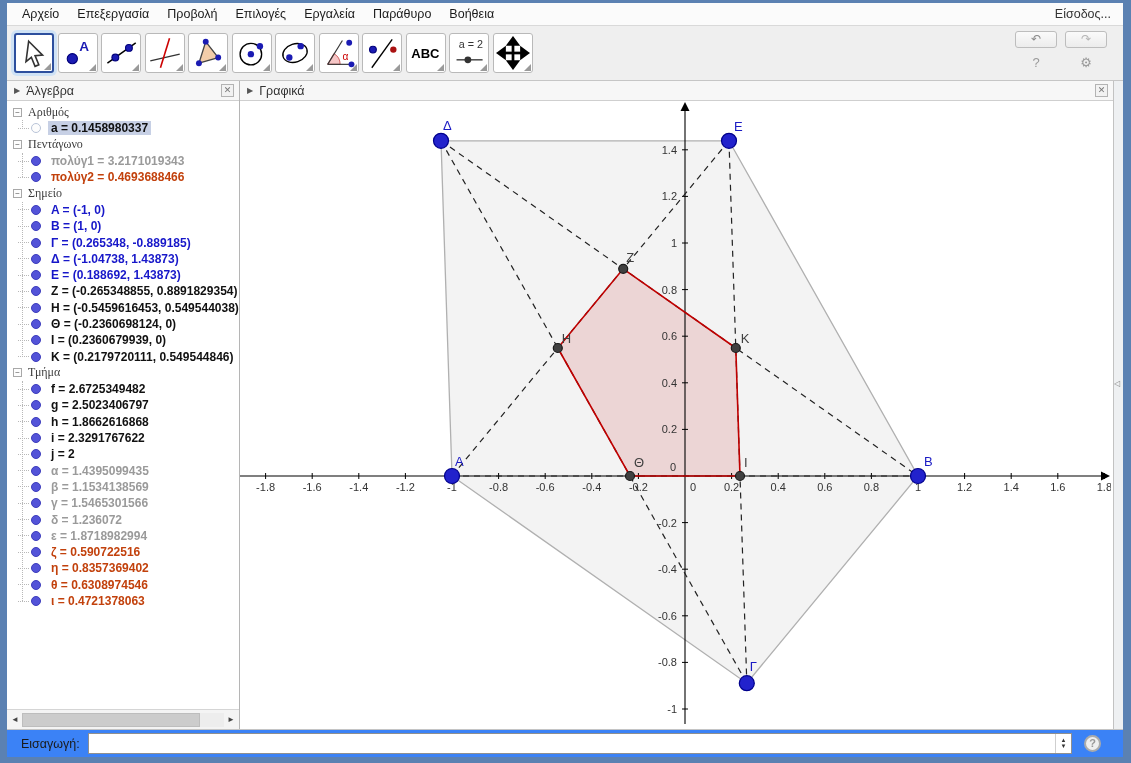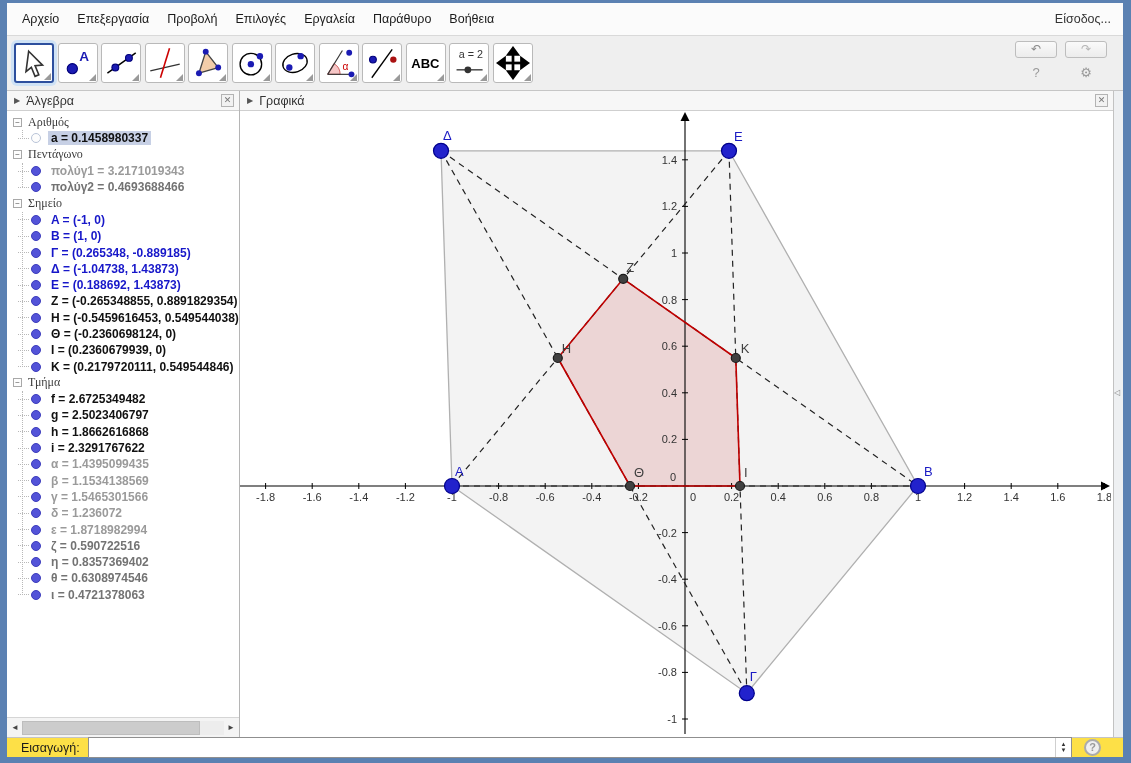--- a/index.html
+++ b/index.html
@@ -4,21 +4,21 @@
 <style>
   * { box-sizing: border-box; margin: 0; padding: 0; }
   html,body { width:1131px; height:763px; overflow:hidden;
     font-family:"Liberation Sans", sans-serif; background:#e8e8e8; }
   .window { position:absolute; inset:0; background:#5b81b2;
     padding:3px 8px 6px 7px; }
   .content { position:relative; width:100%; height:100%; background:#f2f2f2;
     display:flex; flex-direction:column; }
 
   
-  .menubar { height:33px; background:#fbfbfb; border-bottom:1px solid #d9d9d9;
+  .menubar { height:23px; background:#fbfbfb; border-bottom:1px solid #d9d9d9;
     display:flex; align-items:center; font-size:12.5px; color:#1a1a1a; padding-left:6px; }
   .menu-item { padding:4px 9px; cursor:default; }
   .menu-right { margin-left:auto; padding-right:12px; color:#333; }
 
   
   .toolbar { height:55px; background:#efefef; border-bottom:1px solid #c6c6c6;
     position:relative; display:flex; align-items:center; padding-left:7px; }
   .toolbtn { width:40px; height:40px; background:#fff; border:1px solid #b9b9b9;
     border-radius:3px; margin-right:3.5px; position:relative; cursor:pointer; }
   .toolbtn svg { position:absolute; inset:2px; }
@@ -53,21 +53,21 @@
   .t-glabel { font-size:12px; color:#3c3c3c;font-family:Liberation Serif, serif; }
   .t-children { position:relative; margin-left:5px; }
   .t-children::before { content:""; position:absolute; left:4px; top:0; bottom:8px;
     border-left:1px dotted #b8b8b8; }
   .t-stub { width:11px; border-top:1px dotted #b8b8b8; margin-right:2px; flex:none; }
   .t-marker { width:10px; height:10px; border-radius:50%; background:#5353d8;
     border:1px solid #3d3dbd; margin-right:7px; flex:none; cursor:pointer; }
   .t-marker.hollow { background:#fdfdfd; border:1px solid #b9c4d8; }
   .t-text { font-size:12px; font-weight:bold; padding:0 3px; }
   .c-blue { color:#1717c9; } .c-black { color:#111; }
-  .c-gray { color:#9a9a9a; } .c-red { color:#737373; }
+  .c-gray { color:#9a9a9a; } .c-red { color:#c2410c; }
   .t-item.selected .t-text { background:#c7d0e5; }
 
   .hscrollbar { height:20px; background:#f4f4f4; border-top:1px solid #d5d5d5;
     display:flex; align-items:center; padding:0 1px; }
   .hs-arrow { width:14px; text-align:center; font-size:8px; color:#444; cursor:pointer; }
   .hs-track { flex:1; height:14px; background:#ededed; position:relative; }
   .hs-thumb { position:absolute; left:0; top:0; height:14px; width:88%;
     background:#cccccc; border:1px solid #bdbdbd; cursor:grab; }
 
   .graphics-panel { flex:1; display:flex; flex-direction:column; background:#fff;
@@ -75,21 +75,21 @@
   .canvas { flex:1; position:relative; background:#fff; overflow:hidden; }
   .canvas svg { position:absolute; left:0; top:0; }
   .tick { font-size:11px; fill:#333; font-family:"Liberation Sans",sans-serif; }
   .plabel { font-size:13px; font-family:"Liberation Sans",sans-serif; }
   .plabel.blue { fill:#1b1bc4; } .plabel.dark { fill:#404040; }
 
   .right-strip { width:9px; background:#eef0f2; position:relative; }
   .collapse-arrow { position:absolute; top:46%; left:0; font-size:8px; color:#888; cursor:pointer; }
 
   
-  .inputbar { height:20px; background:#fde047; border-top:1px solid #c4c4c4;
+  .inputbar { height:28px; background:#3b82f6; border-top:1px solid #c4c4c4;
     display:flex; align-items:center; padding:0 8px 0 14px; }
   .input-label { font-size:12.5px; color:#1a1a1a; margin-right:8px; }
   .input-wrap { flex:1; height:21px; background:#fff; border:1px solid #8f8f8f;
     display:flex; align-items:stretch; }
   .input-wrap input { flex:1; border:none; outline:none; font-size:12px; padding:0 4px;
     font-family:"Liberation Sans",sans-serif; }
   .spinner { width:16px; border-left:1px solid #cfcfcf; display:flex; flex-direction:column;
     align-items:center; justify-content:center; gap:1px; cursor:pointer; background:#fff; }
   .spinner i { font-size:6px; color:#333; font-style:normal; line-height:5px; }
   .help-btn { width:17px; height:17px; border:2px solid #ababab; border-radius:50%;
@@ -336,20 +336,25 @@
               </div>
               <div class="t-item t-row">
                 <span class="t-stub"></span>
                 <span class="t-marker "></span>
                 <span class="t-text c-black">h = 1.8662616868</span>
               </div>
               <div class="t-item t-row">
                 <span class="t-stub"></span>
                 <span class="t-marker "></span>
                 <span class="t-text c-black">i = 2.3291767622</span>
+              </div>
+              <div class="t-item t-row">
+                <span class="t-stub"></span>
+                <span class="t-marker "></span>
+                <span class="t-text c-black">j = 2</span>
               </div>
               <div class="t-item t-row">
                 <span class="t-stub"></span>
                 <span class="t-marker "></span>
                 <span class="t-text c-gray">α = 1.4395099435</span>
               </div>
               <div class="t-item t-row">
                 <span class="t-stub"></span>
                 <span class="t-marker "></span>
                 <span class="t-text c-gray">β = 1.1534138569</span>

